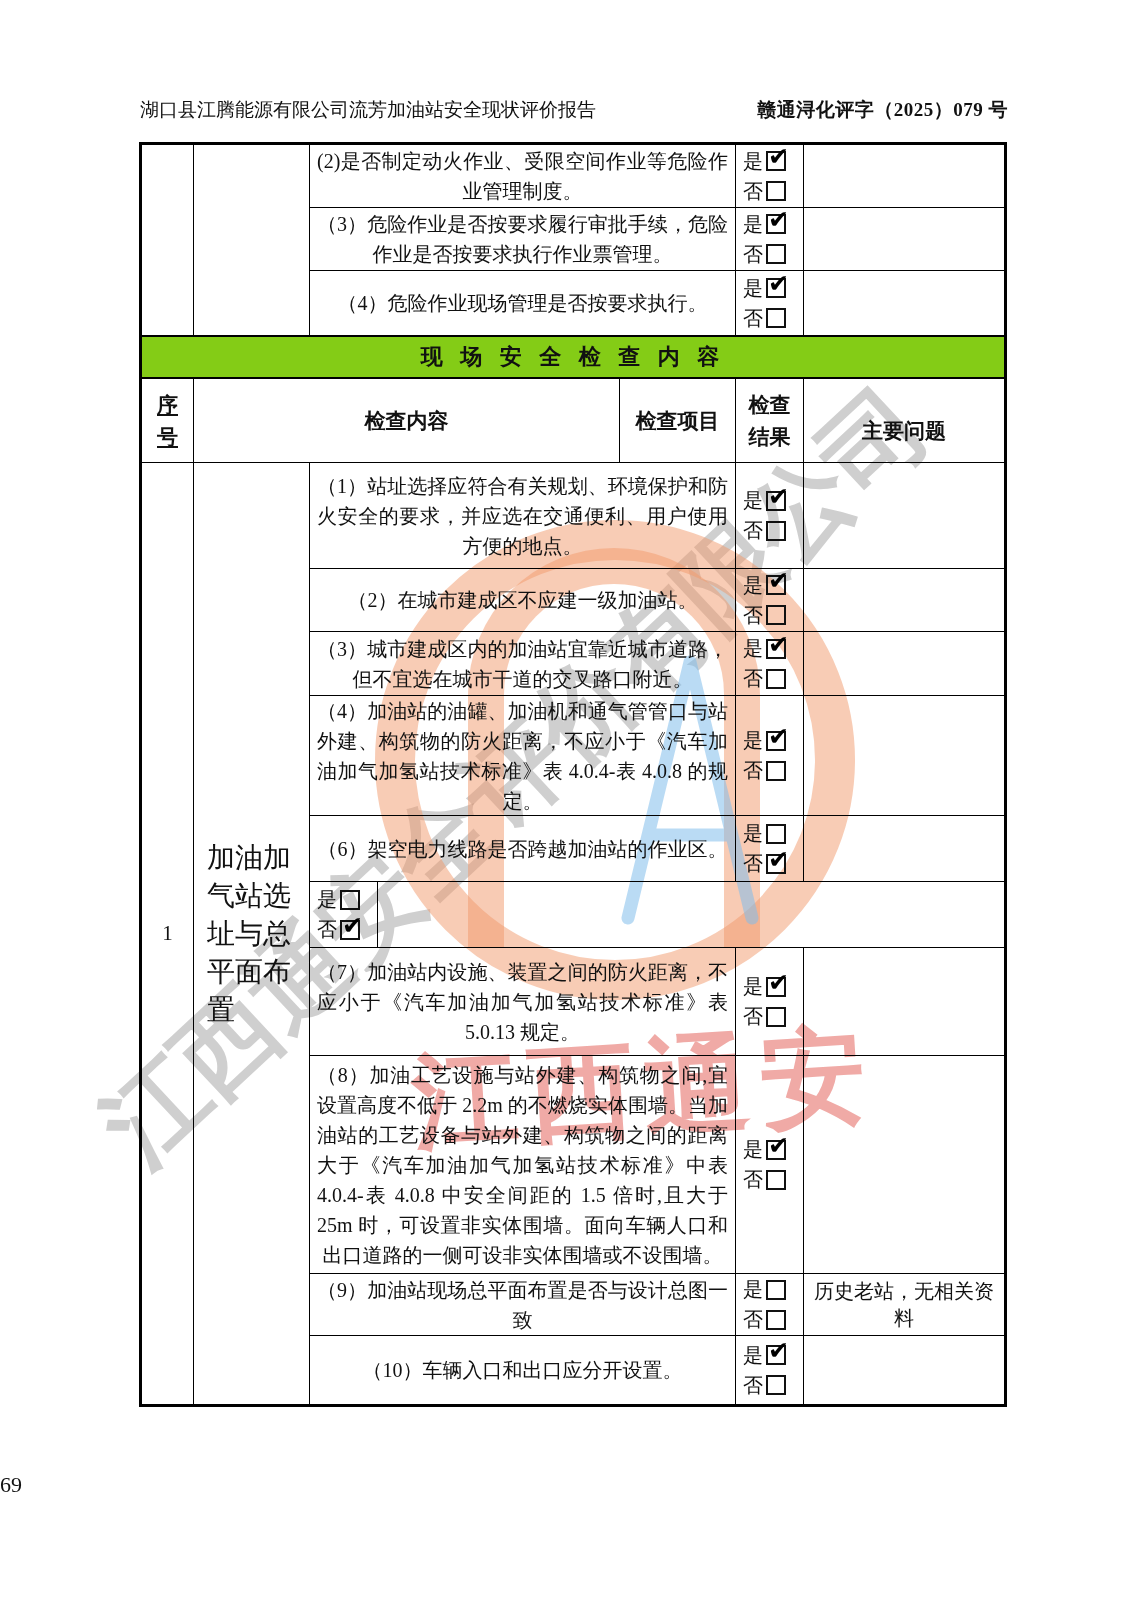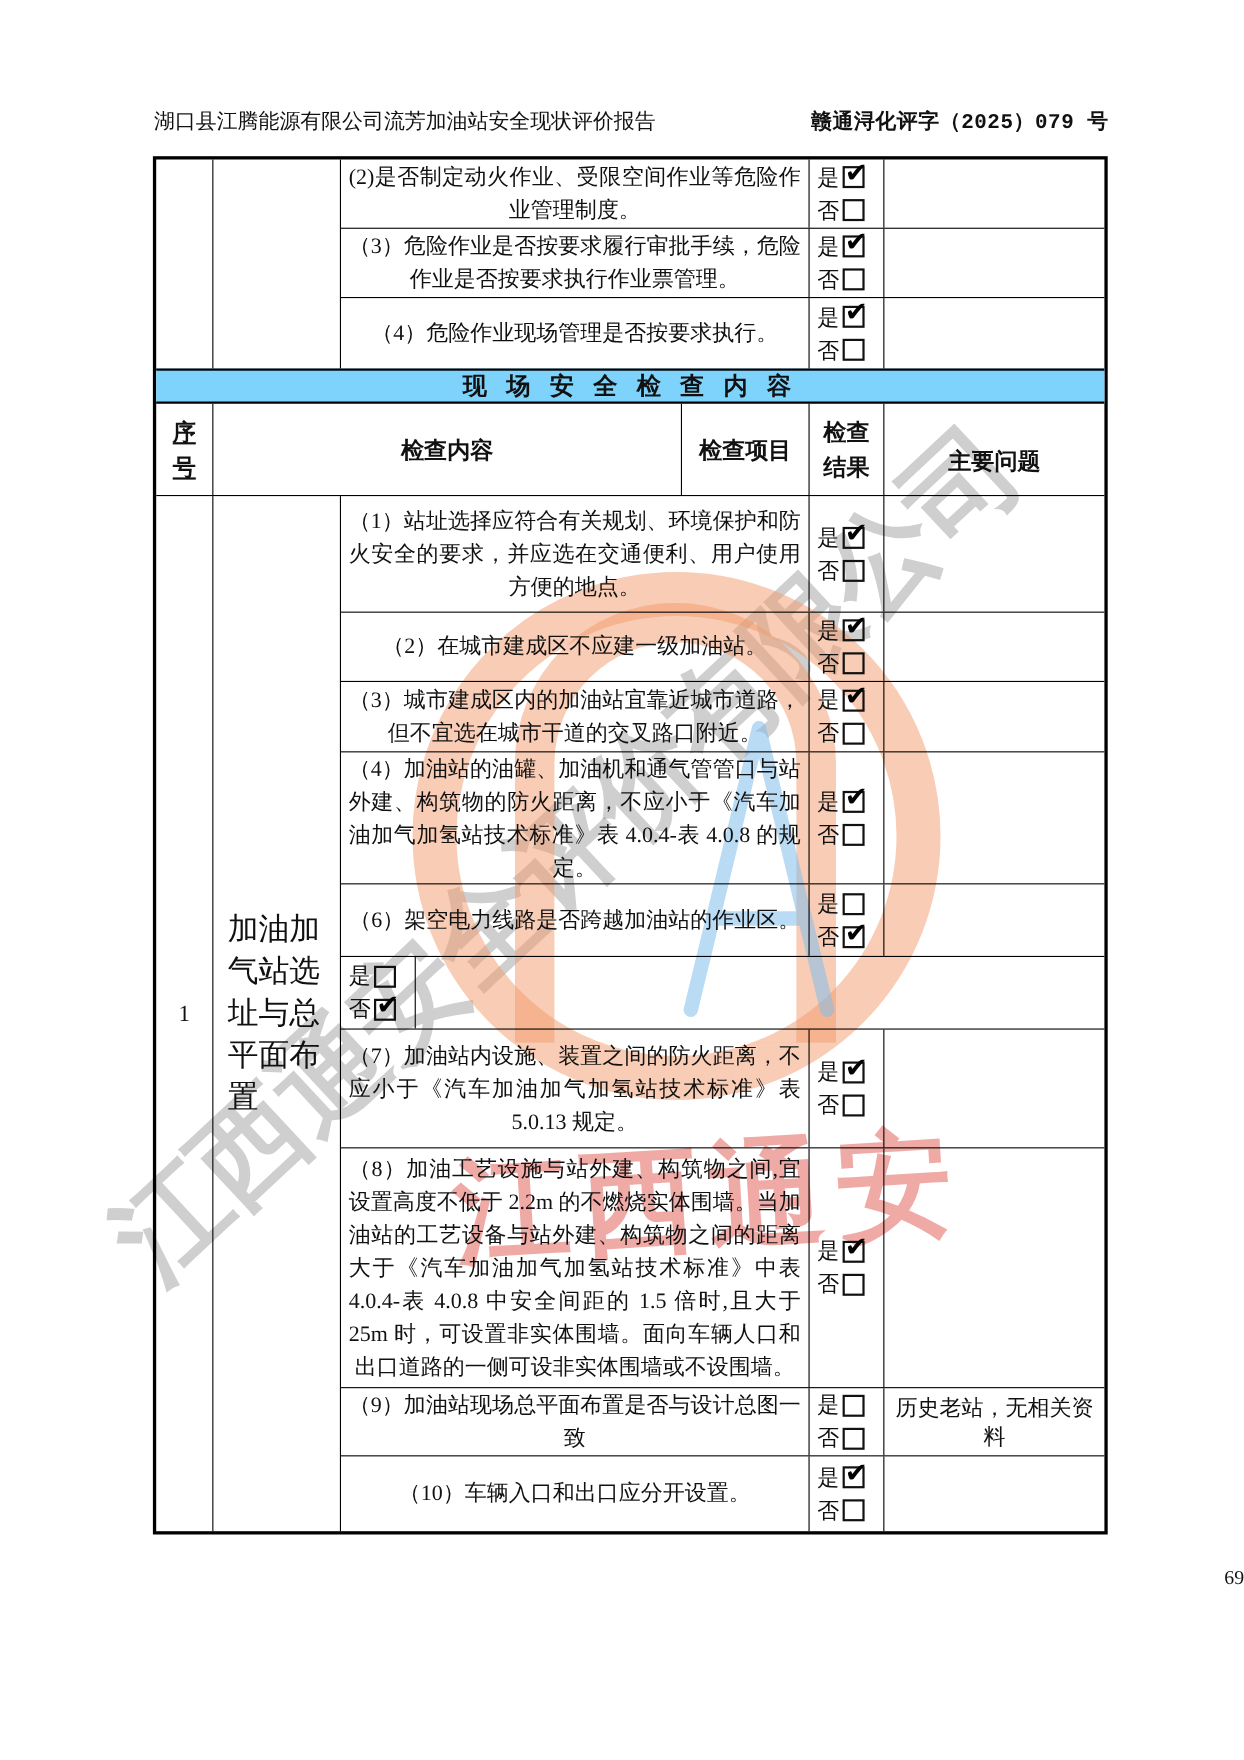--- a/index.html
+++ b/index.html
@@ -1,21 +1,21 @@
 <!DOCTYPE html>
 <html><head>
 <meta charset="utf-8">
 <style>
   html,body{margin:0;padding:0;background:#888;}
   .page{position:relative;width:1131px;height:1600px;background:#fff;margin:0 auto;
         overflow:hidden;font-family:"Liberation Serif","DejaVu Serif",serif;color:#111;}
   
   .pg-header{position:absolute;left:140px;top:97px;width:868px;display:flex;
              justify-content:space-between;align-items:baseline;font-size:19px;z-index:3;gap:12px;}
-  .pg-header .right{font-weight:bold;letter-spacing:.5px;font-family:Liberation Mono, monospace;}
+  .pg-header .right{font-weight:bold;letter-spacing:.5px;}
   
   .wm{position:absolute;z-index:1;pointer-events:none;}
   .wm-graytext{left:158px;top:1075px;width:1500px;height:110px;line-height:110px;
                font-size:100px;font-weight:bold;letter-spacing:-2px;
                color:rgba(135,135,135,.40);transform-origin:0 100%;transform:rotate(-43deg);
                white-space:nowrap;}
   .wm-ring{left:375px;top:520px;width:480px;height:480px;border-radius:50%;
            border:40px solid rgba(242,153,108,.50);box-sizing:border-box;}
   .wm-arch{left:468px;top:548px;width:292px;height:400px;box-sizing:border-box;
            border:36px solid rgba(242,153,108,.50);border-bottom:none;
@@ -41,39 +41,39 @@
             display:flex;flex-direction:column;justify-content:center;
             padding-left:7px;font-size:20px;}
   .cb-line{display:flex;align-items:center;height:30px;}
   .box{display:inline-block;width:16px;height:16px;border:2px solid #111;margin-left:3px;
        position:relative;box-sizing:content-box;background:transparent;}
   .box[data-checked="true"]::after{content:"✔";position:absolute;left:0px;top:-11px;
        font-size:25px;font-weight:bold;color:#000;font-family:"DejaVu Sans",sans-serif;}
   .c-problem{flex:1;display:flex;align-items:center;justify-content:center;
              font-size:20px;text-align:center;padding:0 4px;}
   
-  .banner{height:32px;box-sizing:border-box;background:#7dd3fc;border-top:2px solid #000;
+  .banner{height:44px;box-sizing:border-box;background:#84cc16;border-top:2px solid #000;
           border-bottom:2px solid #000;display:flex;align-items:center;justify-content:center;
           font-size:22px;font-weight:bold;letter-spacing:6px;}
   
   .head-row{display:flex;height:84px;box-sizing:border-box;border-bottom:1px solid #000;
             font-weight:bold;font-size:21px;}
   .head-row .hc{display:flex;align-items:center;justify-content:center;text-align:center;
                 box-sizing:border-box;border-right:1px solid #000;line-height:32px;}
   .h-seq{width:52px;padding:4px 13px;text-decoration:underline;}
   .h-item{width:116px;}
   .h-content{width:426px;}
   .h-result{width:68px;padding:0 11px;}
   .h-problem{flex:1;border-right:none !important;margin-top:21px;}
   
   .top-block{height:190px;}
   .main-block{height:941px;}
   
-  .pg-footer{position:absolute;left:0;width:100%;top:1424px;text-align:right;
-             font-size:18px;z-index:3;}
+  .pg-footer{position:absolute;left:0;width:100%;top:1472px;text-align:left;
+             font-size:22px;z-index:3;}
 </style>
 </head>
 <body>
 
 <div class="page">
 
   <div class="wm wm-graytext">江西通安全评价有限公司</div>
   <div class="wm wm-ring"></div>
   <div class="wm wm-arch"></div>
   <svg class="wm" style="left:600px;top:650px;" width="180" height="280" viewBox="0 0 180 280">

